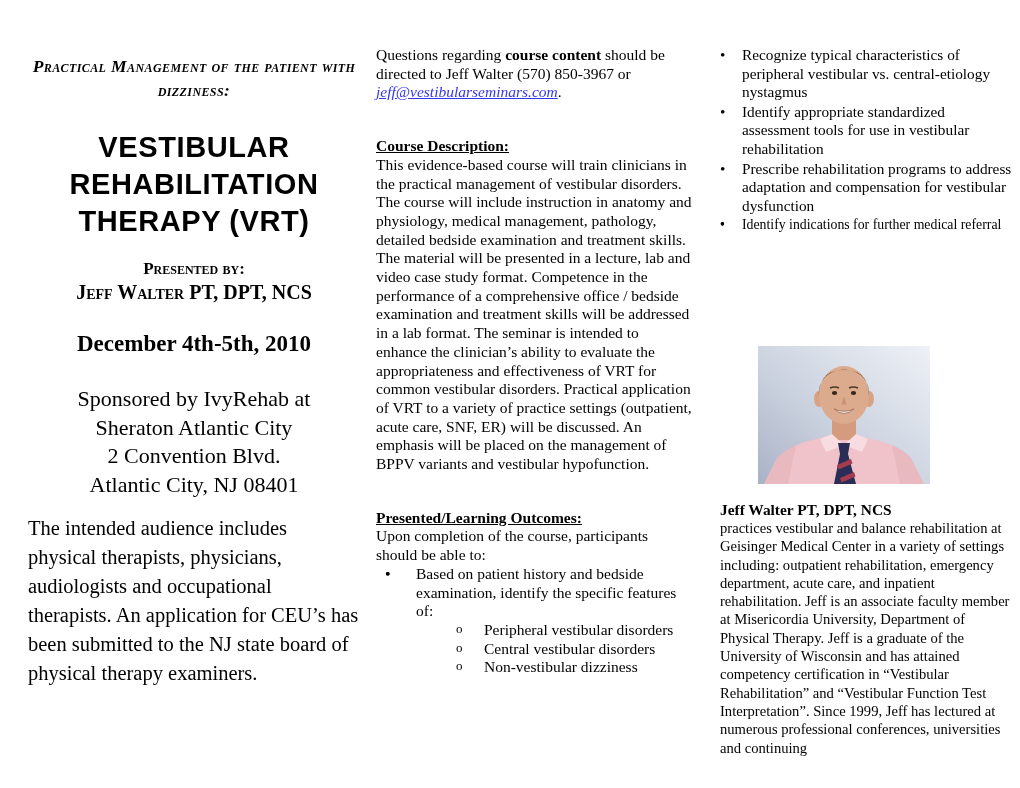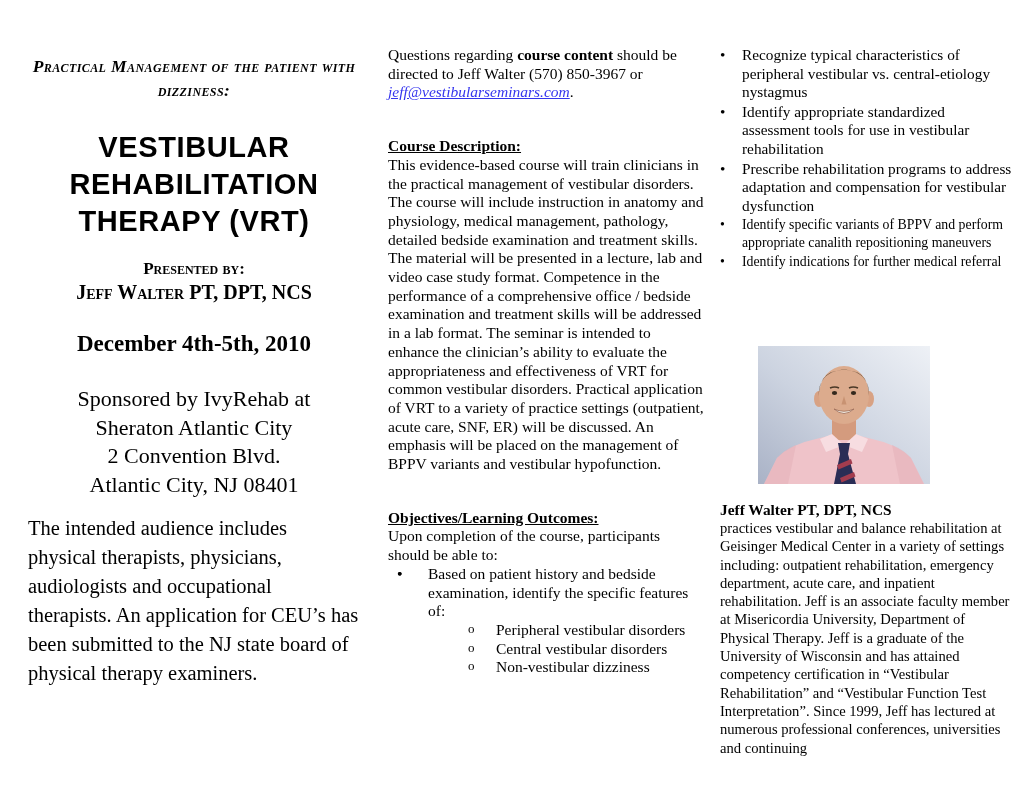--- a/index.html
+++ b/index.html
@@ -66,21 +66,21 @@
   .audience {
     margin-top: 15px;
     text-align: left;
     font-size: 20.5px;
     line-height: 29px;
   }
 
   
   .col-mid {
     position: absolute;
-    left: 388px; top: 46px;
+    left: 376px; top: 46px;
     width: 317px;
     font-size: 15.5px;
     line-height: 18.7px;
   }
   .bold { font-weight: bold; }
   a.email-link, .email-link {
     color: #3535ee;
     font-style: italic;
     text-decoration: underline;
     cursor: pointer;
@@ -173,38 +173,38 @@
     </div>
     <div class="audience">The intended audience includes physical therapists, physicians, audiologists and occupational therapists.  An application for CEU’s has been submitted to the NJ state board of physical therapy examiners.</div>
   </div>
 
   <div class="col-mid">
     <p style="margin:0"><span>Questions regarding </span><span class="bold">course content</span><span> should be directed to Jeff Walter (570) 850-3967 or </span><a class="email-link">jeff@vestibularseminars.com</a><span>.</span></p>
 
     <div class="section-heading">Course Description:</div>
     <p class="course-desc" style="margin:0">This evidence-based course will train clinicians in the practical management of vestibular disorders. The course will include instruction in anatomy and physiology, medical management, pathology, detailed bedside examination and treatment skills. The material will be presented in a lecture, lab and video case study format. Competence in the performance of a comprehensive office / bedside examination and treatment skills will be addressed in a lab format. The seminar is intended to enhance the clinician’s ability to evaluate the appropriateness and effectiveness of VRT for common vestibular disorders. Practical application of VRT to a variety of practice settings (outpatient, acute care, SNF, ER) will be discussed. An emphasis will be placed on the management of BPPV variants and vestibular hypofunction.</p>
 
-    <div class="section-heading">Objectives/Learning Outcomes:</div>
+    <div class="section-heading">Presented/Learning Outcomes:</div>
     <div class="objectives-intro">Upon completion of the course, participants should be able to:</div>
 
     <ul class="blist">
       <li class="bullet-item"><span class="marker">•</span></li>
       <li class="bullet-item"><span class="marker">•</span><span>Based on patient history and bedside examination, identify the specific features of:</span></li>
       <li class="sub-bullet-item"><span class="marker">o</span><span>Peripheral vestibular disorders</span></li>
       <li class="sub-bullet-item"><span class="marker">o</span><span>Central vestibular disorders</span></li>
       <li class="sub-bullet-item"><span class="marker">o</span><span>Non-vestibular dizziness</span></li>
     </ul>
   </div>
 
   <div class="col-right">
     <ul class="blist">
       <li class="bullet-item"><span class="marker">•</span><span>Recognize typical characteristics of peripheral vestibular vs. central-etiology nystagmus</span></li>
       <li class="bullet-item"><span class="marker">•</span><span>Identify appropriate standardized assessment tools for use in vestibular rehabilitation</span></li>
       <li class="bullet-item"><span class="marker">•</span><span>Prescribe rehabilitation programs to address adaptation and compensation for vestibular dysfunction</span></li>
-      <li class="bullet-item small"><span class="marker">•</span><span>Identify specific variants of BPPV and perform appropriate canalith repositioning maneuvers</span></li>
+      <li class="bullet-item small"><span class="marker">•</span></li>
       <li class="bullet-item small"><span class="marker">•</span><span>Identify indications for further medical referral</span></li>
     </ul>
   </div>
 
   <div class="photo-frame">
     <svg width="172" height="138" viewBox="0 0 172 138" xmlns="http://www.w3.org/2000/svg">
       <defs>
         <linearGradient id="bg" x1="0" y1="1" x2="1" y2="0">
           <stop offset="0" stop-color="#a9b2c6"></stop>
           <stop offset="0.45" stop-color="#ccd3e0"></stop>

